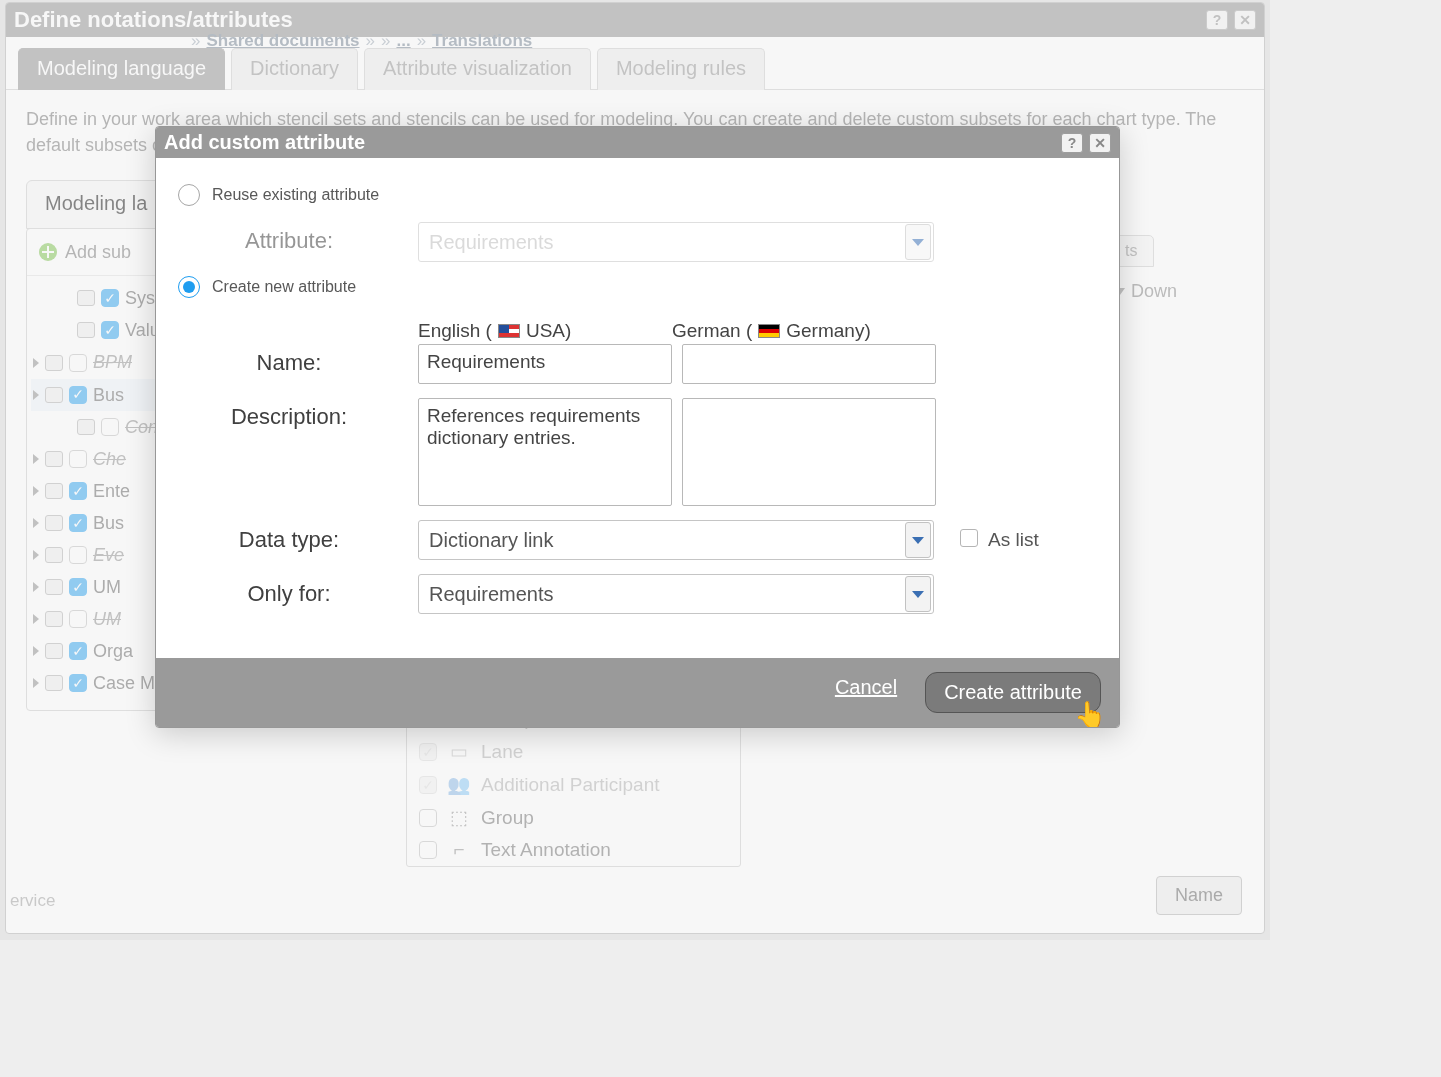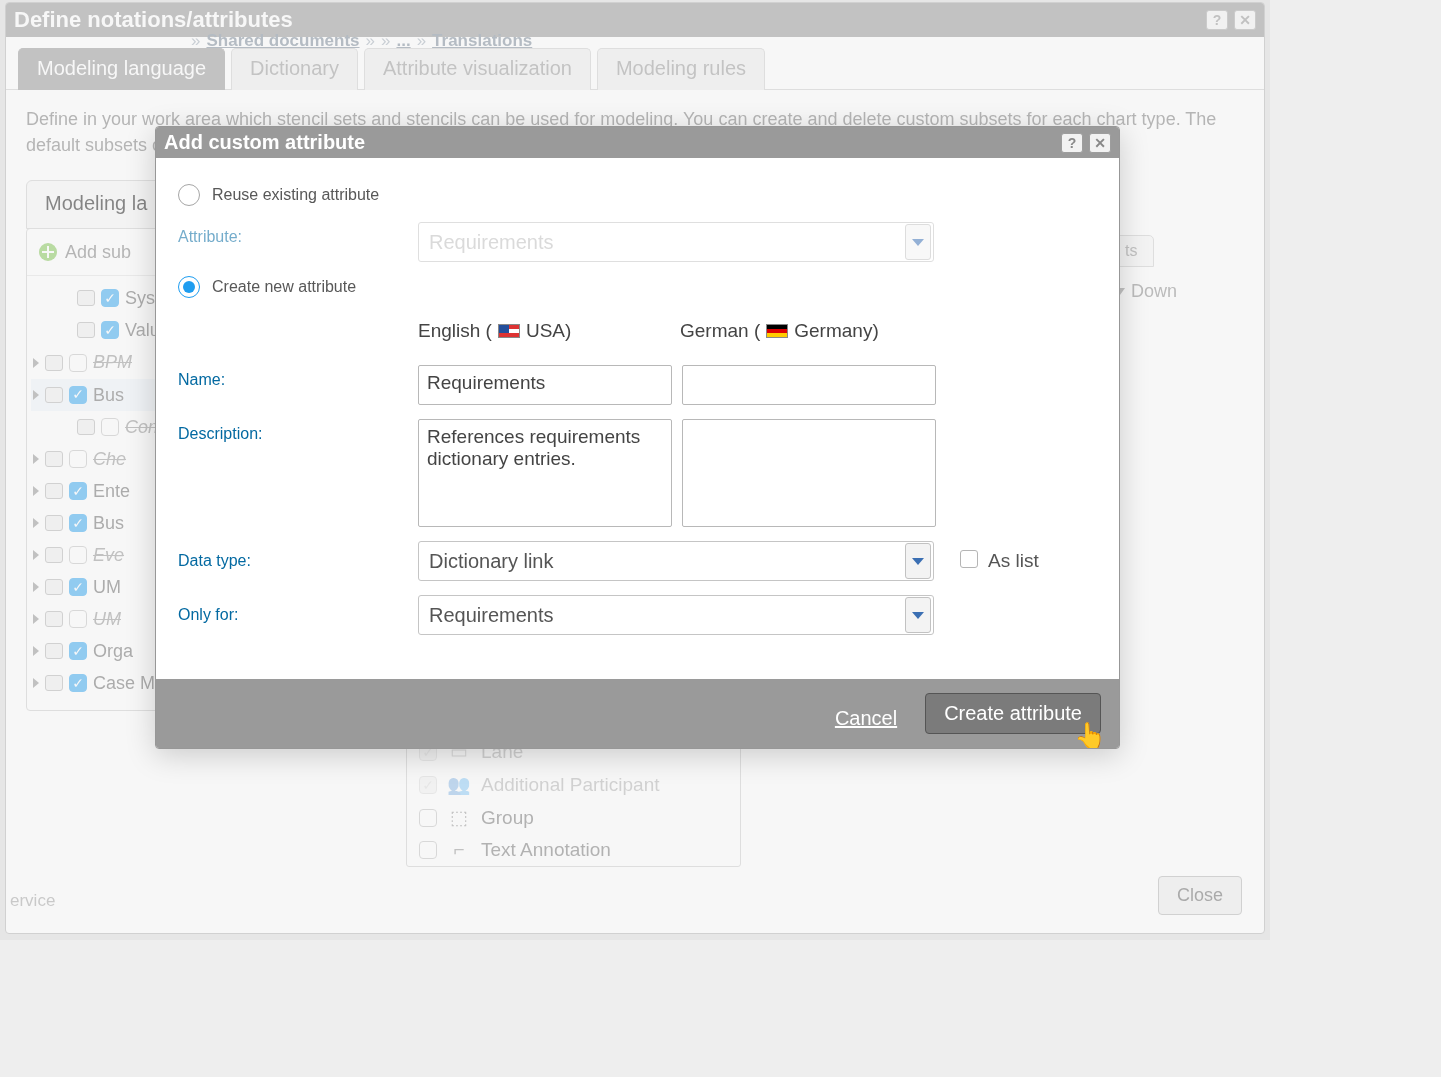--- a/index.html
+++ b/index.html
@@ -50,39 +50,39 @@
 
 
 .modal{position:absolute;left:155px;top:126px;width:965px;background:#fff;border:1px solid #979797;border-radius:4px;box-shadow:0 6px 30px rgba(0,0,0,.18);overflow:hidden}
 .modal .titlebar{background:#9a9a9a}
 .mbody{padding:18px 22px 28px}
 .radio-row{display:flex;align-items:center;gap:12px;font-size:16px;color:#585858;margin:8px 0 16px}
 .radio{width:22px;height:22px;border:1px solid #a6a6a6;border-radius:50%;display:inline-flex;align-items:center;justify-content:center;background:#fff}
 .radio.sel{border-color:#1e9df0}
 .radio.sel:before{content:"";width:12px;height:12px;border-radius:50%;background:#1e9df0}
 .frow{display:flex;align-items:flex-start;margin-bottom:14px}
-.flabel{width:240px;text-align:left;padding-right:18px;color:#0369a1;font-size:16px;padding-top:6px}
+.flabel{width:240px;text-align:center;padding-right:18px;color:#404040;font-size:22px;padding-top:6px}
 .combo{flex:0 0 516px;height:40px;border:1px solid #c5c5c5;border-radius:3px;background:#fff;display:flex;align-items:center;justify-content:space-between;padding:0 10px;color:#555;font-size:20px}
 .combo .arrow-btn{width:26px;height:36px;border:1px solid #c2c2c2;border-radius:3px;background:#f3f3f3;display:flex;align-items:center;justify-content:center;margin-right:-8px}
 .arrow-down{width:0;height:0;border-left:6px solid transparent;border-right:6px solid transparent;border-top:7px solid #3b6fb3}
 .disabled{opacity:.55}
-.langs{display:flex;gap:8px;margin-left:240px;margin-bottom:23px}
+.langs{display:flex;gap:0;margin-left:240px;margin-bottom:2px}
 .langcol{width:254px;color:#444;font-size:19px;display:flex;align-items:center;gap:6px}
 .flag{width:22px;height:14px;display:inline-block;border:1px solid #888}
 .flag.us{background:linear-gradient(#d33 0 33%,#fff 33% 66%,#d33 66%);position:relative}
 .flag.us:before{content:"";position:absolute;left:0;top:0;width:10px;height:8px;background:#234e9b}
 .flag.de{background:linear-gradient(#000 0 33%,#d00 33% 66%,#fc0 66%)}
 .tbox{flex:0 0 254px;border:1px solid #b8b8b8;border-radius:2px;padding:6px 8px;font-size:19px;color:#444;min-height:40px;margin-right:10px;background:#fff}
 .tarea{min-height:108px}
 .as-list{display:flex;align-items:flex-start;gap:10px;margin-left:26px;color:#555;font-size:19px}
 .sq-cb{width:18px;height:18px;border:1px solid #b5b5b5;border-radius:3px;background:#fff}
 
-.mfooter{background:#9a9a9a;padding:14px 18px;display:flex;justify-content:flex-end;align-items:flex-end;gap:26px}
+.mfooter{background:#9a9a9a;padding:14px 18px;display:flex;justify-content:flex-end;align-items:flex-start;gap:26px}
 .btn-link{color:#fff;text-decoration:underline;font-size:20px;padding:4px 2px}
-.btn-primary{background:#7b7b7b;border:1px solid #555;border-radius:4px;color:#fff;font-size:20px;padding:8px 18px;position:relative}
+.btn-primary{background:#7b7b7b;border:1px solid #555;border-radius:12px;color:#fff;font-size:20px;padding:8px 18px;position:relative}
 .cursor{position:absolute;right:-6px;bottom:-18px;width:30px;height:30px;display:flex;align-items:center;justify-content:center;font-size:26px;pointer-events:none}
 
 
 .updown{position:absolute;left:1075px;top:278px;color:#7a7a7a;font-size:18px;display:flex;gap:24px}
 .updown .item{display:flex;gap:6px;align-items:center}
 .tri-down{width:0;height:0;border-left:5px solid transparent;border-right:5px solid transparent;border-top:7px solid #888}
 
 
 .close-btn{position:absolute;right:22px;bottom:18px;border:1px solid #aaa;border-radius:4px;background:#eaeaea;color:#555;font-size:18px;padding:8px 18px}
 
@@ -252,21 +252,21 @@
           <span class="ic-glyph" data-name="stencil-icon">⬚</span>
           <span data-name="stencil-label">Group</span>
         </div>
         <div class="srow" data-name="stencil-row">
           <span class="cb " data-name="stencil-checkbox">✓</span>
           <span class="ic-glyph" data-name="stencil-icon">⌐</span>
           <span data-name="stencil-label">Text Annotation</span>
         </div>
       </div>
 
-    <div class="close-btn" data-name="close-button">Close</div>
+    <div class="close-btn" data-name="close-button">Name</div>
     <div class="svc-txt" data-name="truncated-text">ervice</div>
   </div>
 
   <div class="overlay" data-name="modal-overlay"></div>
 
   <div class="modal" data-name="add-attribute-modal">
     <div class="titlebar">
       <span class="title" style="font-size:20px" data-name="modal-title">Add custom attribute</span>
       <div class="tb-icons">
         <span class="tb-btn" data-name="modal-help-icon">?</span>

